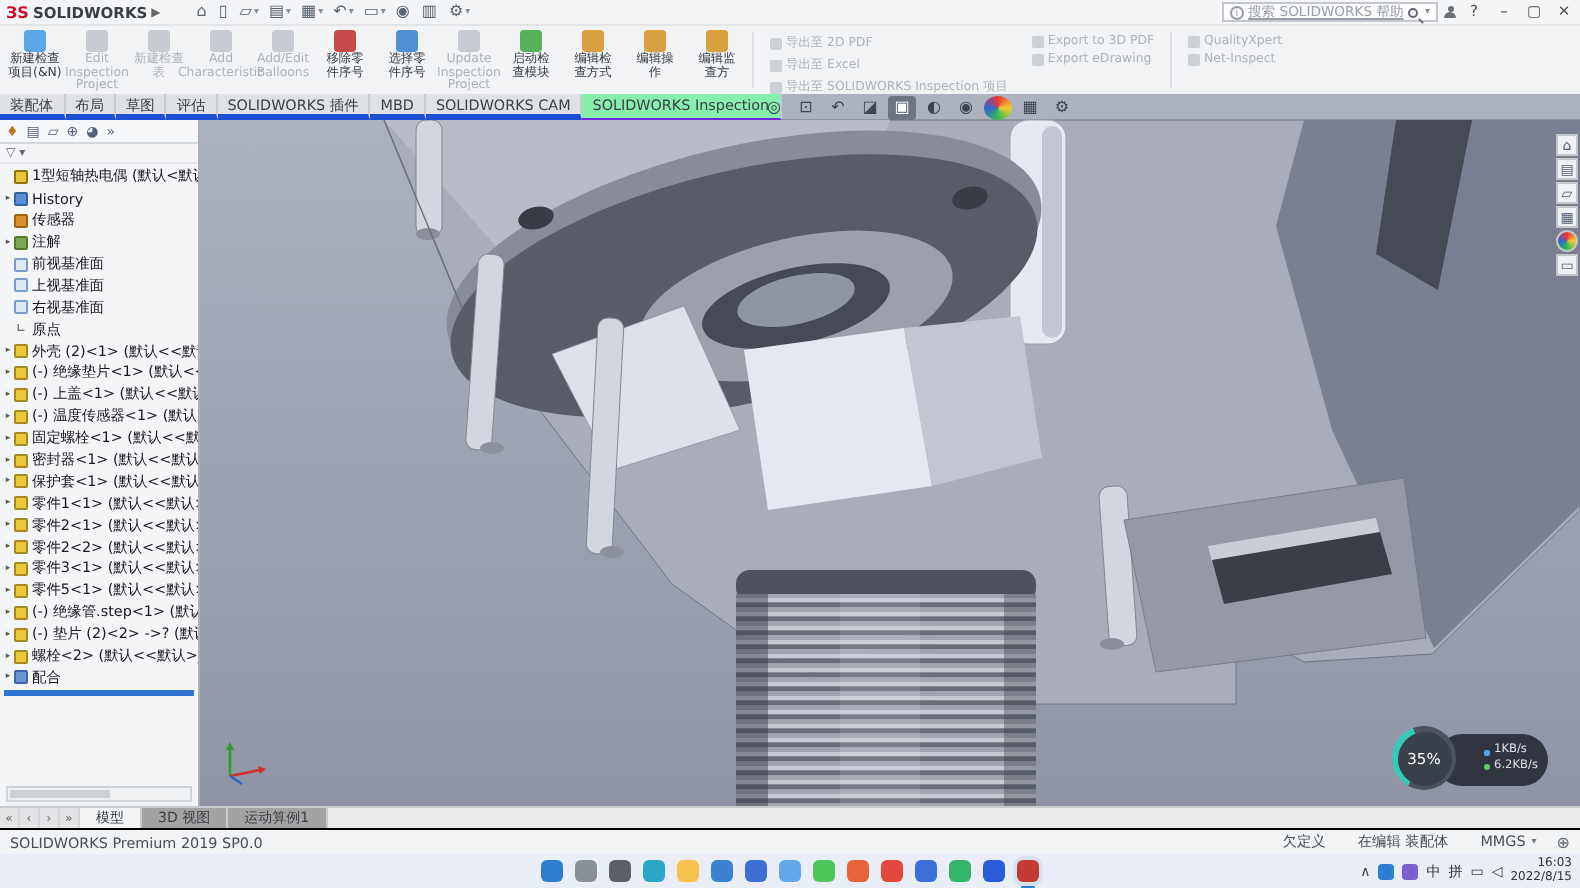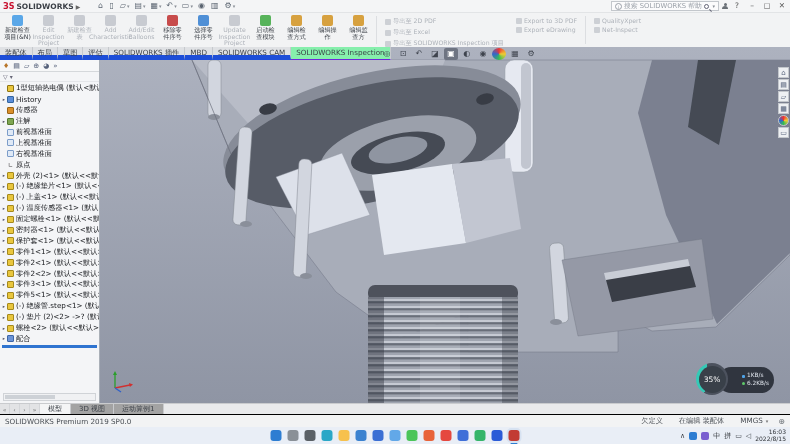--- a/index.html
+++ b/index.html
@@ -12,21 +12,21 @@
   .logotext{font-size:7.5px;font-weight:bold;color:#3a3f46;margin:0 2px;}
   .logoarr{font-size:6px;color:#666;margin-right:6px;}
   .qa{display:flex;align-items:center;gap:1px;margin-left:10px;}
   .qbtn{display:flex;align-items:center;height:12px;padding:0 2px;}
   .qbtn .ico{font-size:8px;color:#5a6470;line-height:12px;}
   .qcaret{font-size:5px;color:#8a9097;margin-left:1px;}
   .wtitle{position:absolute;left:0;right:0;text-align:center;font-size:8px;color:#333;pointer-events:none;}
   .tright{margin-left:auto;display:flex;align-items:center;gap:3px;z-index:2;padding-right:2px;}
   .search{display:flex;align-items:center;gap:2px;width:108px;height:10px;border:1px solid #c3c7cc;background:#fbfbfc;padding:0 3px;font-size:6.8px;color:#9aa0a8;}
   .cinfo{width:7px;height:7px;border:1px solid #9aa0a8;border-radius:50%;font-size:5px;line-height:6px;text-align:center;color:#9aa0a8;flex:none;}
-  .sph{flex:1;white-space:nowrap;overflow:hidden;}
+  .sph{flex:1;white-space:nowrap;overflow:hidden;text-decoration:underline;}
   .mag{width:5px;height:5px;border:1px solid #667;border-radius:50%;position:relative;flex:none;}
   .mag::after{content:"";position:absolute;width:3px;height:1px;background:#667;left:4px;top:5px;transform:rotate(45deg);}
   .person{width:6px;height:7px;position:relative;}
   .person::before{content:"";position:absolute;left:1.5px;top:0;width:3px;height:3px;border-radius:50%;background:#6a7076;}
   .person::after{content:"";position:absolute;left:0;top:3.5px;width:6px;height:3px;border-radius:3px 3px 0 0;background:#6a7076;}
   .wbtn{width:12px;text-align:center;font-size:7.5px;color:#555;line-height:12px;}
 
   
   .ribbon{height:34px;background:#f2f3f4;display:flex;align-items:stretch;padding-left:2px;}
   .rbtn{width:31px;display:flex;flex-direction:column;align-items:center;padding-top:2px;flex:none;}
@@ -35,21 +35,21 @@
   .rbtn.disabled .rlb{color:#aeb3ba;}
   .rsep{width:1px;background:#dcdee1;margin:3px 2px;flex:none;}
   .xcol{display:flex;flex-direction:column;gap:2px;padding:4px 6px 0;flex:none;}
   .xrow{display:flex;align-items:center;gap:2px;white-space:nowrap;font-size:6.2px;color:#aeb3ba;}
   .xic{width:6px;height:6px;background:#cdd0d5;border-radius:1px;flex:none;}
 
   
   .main{position:relative;height:356px;background:#9aa0ae;}
   .viewport{position:absolute;left:100px;right:0;top:0;bottom:0;overflow:hidden;}
   .tabswrap{position:absolute;left:0;top:0;height:13px;display:flex;z-index:6;}
-  .tab{padding:0 5px;font-size:7.2px;line-height:12px;color:#3a3f46;background:#dfe1e4;border-right:1px solid #c6c9cd;border-bottom:5px solid #1d4ed8;white-space:nowrap;}
+  .tab{padding:0 5px;font-size:7.2px;line-height:12px;color:#3a3f46;background:#dfe1e4;border-right:1px solid #c6c9cd;border-bottom:3px solid #1d4ed8;white-space:nowrap;}
   .tab.active{background:#86efac;border-bottom:1px solid #6d28d9;}
   .headsup{position:absolute;left:380px;top:1px;display:flex;gap:2px;z-index:7;align-items:center;}
   .hic{width:14px;height:12px;font-size:8px;line-height:12px;text-align:center;color:#3f444e;}
   .hic.active{background:#6e7482;color:#fff;border-radius:2px;}
   .colorball{background:conic-gradient(#e33,#ec3,#3b5,#36c,#e33)!important;border-radius:50%!important;color:transparent!important;}
 
   
   .panel{position:absolute;left:0;top:13px;bottom:0;width:100px;background:#f4f5f7;border-right:1px solid #aab0b8;display:flex;flex-direction:column;z-index:5;}
   .ptabs{height:12px;display:flex;align-items:center;gap:4px;background:#f6f7f8;border-bottom:1px solid #d5d8db;padding-left:3px;}
   .pti{font-size:7px;color:#55617a;line-height:12px;}

